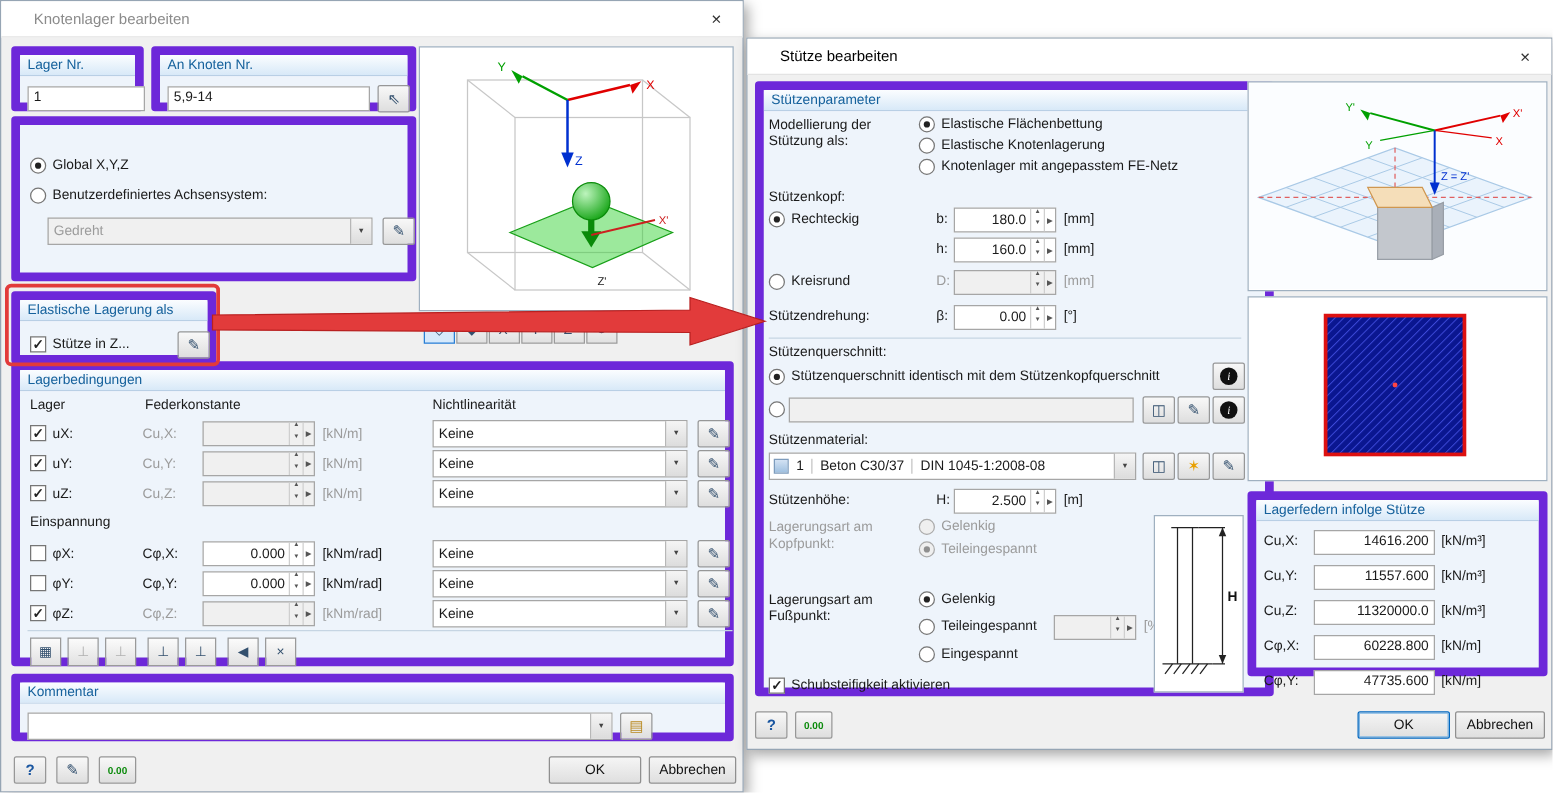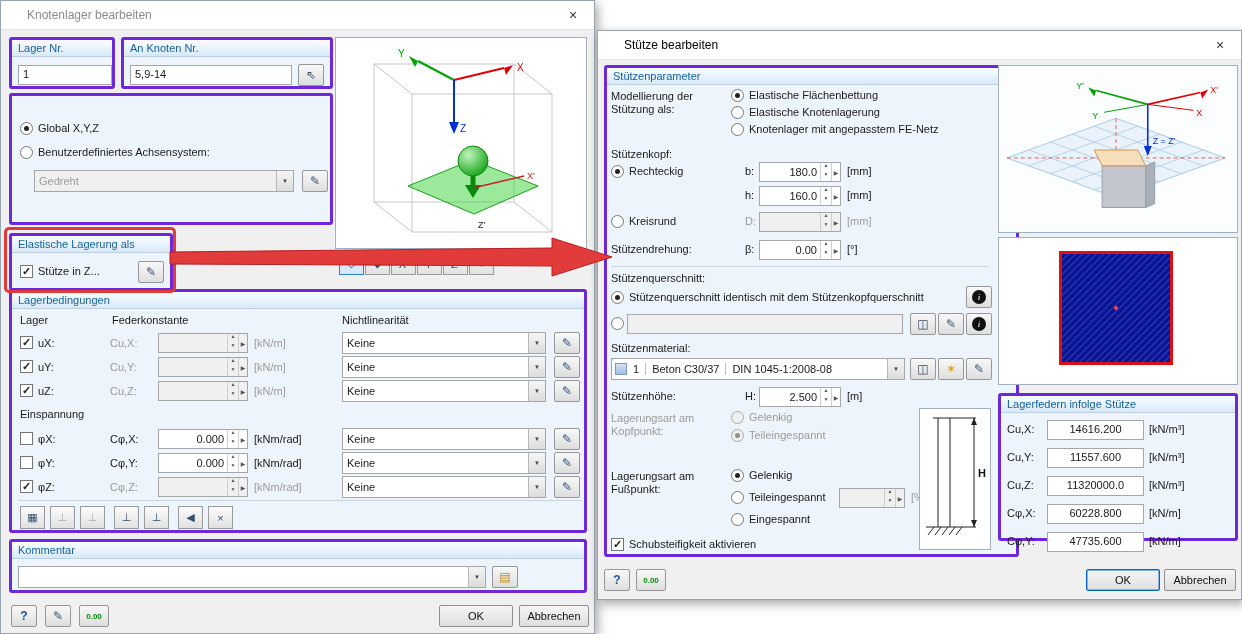--- a/index.html
+++ b/index.html
@@ -5,30 +5,30 @@
   *{box-sizing:border-box;margin:0;padding:0}
   html,body{width:1242px;height:634px}
   body{position:relative;background:#ffffff;font-family:"Liberation Sans",sans-serif;font-size:11px;color:#1a1a1a;overflow:hidden}
 
   .dlg{position:absolute;background:#f0f0f0;border:1px solid #96a5b4;box-shadow:3px 4px 10px rgba(0,0,0,.35)}
   .tbar{position:absolute;left:0;top:0;right:0;height:29px;background:#fff;display:flex;align-items:center;padding-left:26px;border-bottom:1px solid #e3e3e3}
   .tbar-title{font-size:12px;color:#000}
   .tbar-title.inactive{color:#8b8b8b}
   .tbar-close{margin-left:auto;width:42px;height:29px;display:flex;align-items:center;justify-content:center;font-size:14px;color:#333;cursor:pointer}
 
-  .grp{position:absolute;background:#eef4fb;border:3px solid #6d28d9;border-radius:3px}
+  .grp{position:absolute;background:#eef4fb;border:7px solid #6d28d9;border-radius:3px}
   .grp-h{position:absolute;left:0;top:0;right:0;height:17px;background:linear-gradient(#fbfdff,#d8e9f8);border-bottom:1px solid #b9cfe5;color:#15619c;padding:2px 6px;border-radius:2px 2px 0 0;white-space:nowrap;overflow:hidden}
 
   .lab{position:absolute;white-space:nowrap;line-height:13px}
   .lab.wrap{white-space:normal}
   .dis-t{color:#9b9b9b}
 
   .fld{position:absolute;height:20px;background:#fff;border:1px solid #a6a6a6;padding:2px 4px;white-space:nowrap;overflow:hidden}
   .fld.dis{background:#f0f0f0;color:#9b9b9b}
-  .fld.num{text-align:center}
+  .fld.num{text-align:right}
 
   .chk{position:absolute;width:13px;height:13px;background:#fff;border:1px solid #767676}
   .chk.on::after{content:"✓";position:absolute;left:1px;top:-1px;font-size:11px;font-weight:bold;color:#222}
   .rad{position:absolute;width:13px;height:13px;background:#fff;border:1px solid #767676;border-radius:50%}
   .rad.on::after{content:"";position:absolute;left:3px;top:3px;width:5px;height:5px;border-radius:50%;background:#222}
   .rad.dis{background:#efefef;border-color:#ababab}
   .rad.dis.on::after{background:#8f8f8f}
 
   .spin{position:absolute;height:20px;background:#fff;border:1px solid #a6a6a6;display:flex}
   .spin .v{flex:1;display:flex;align-items:center;justify-content:flex-end;padding:0 3px;overflow:hidden}

